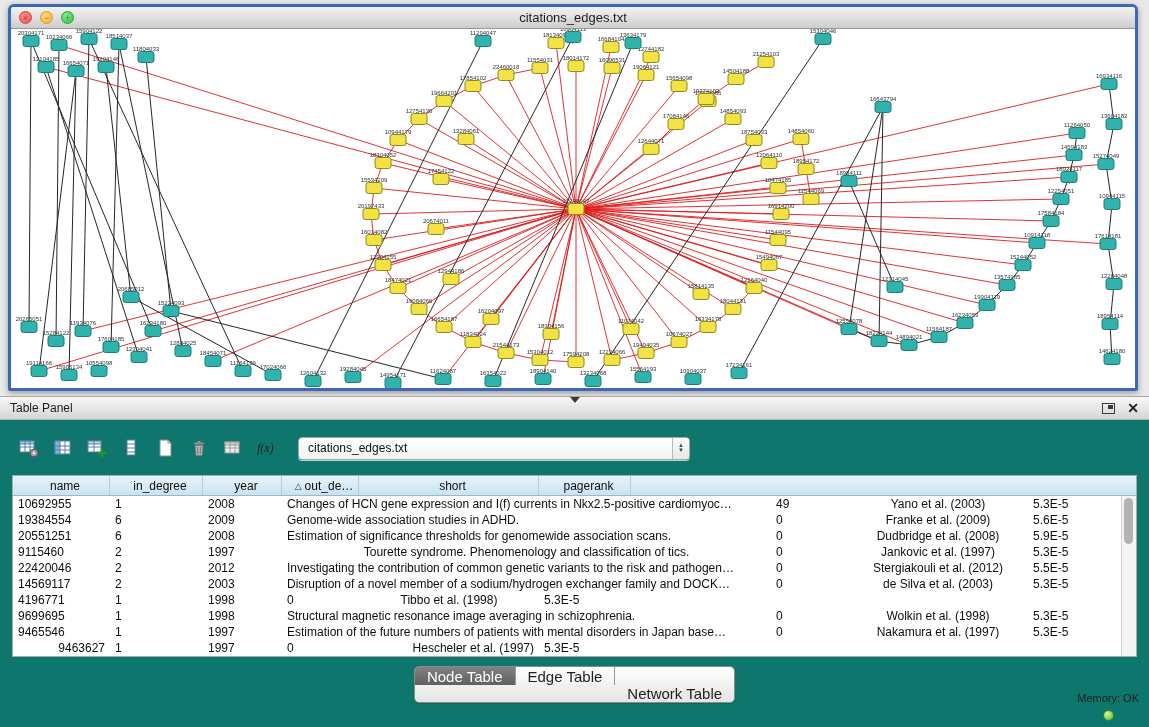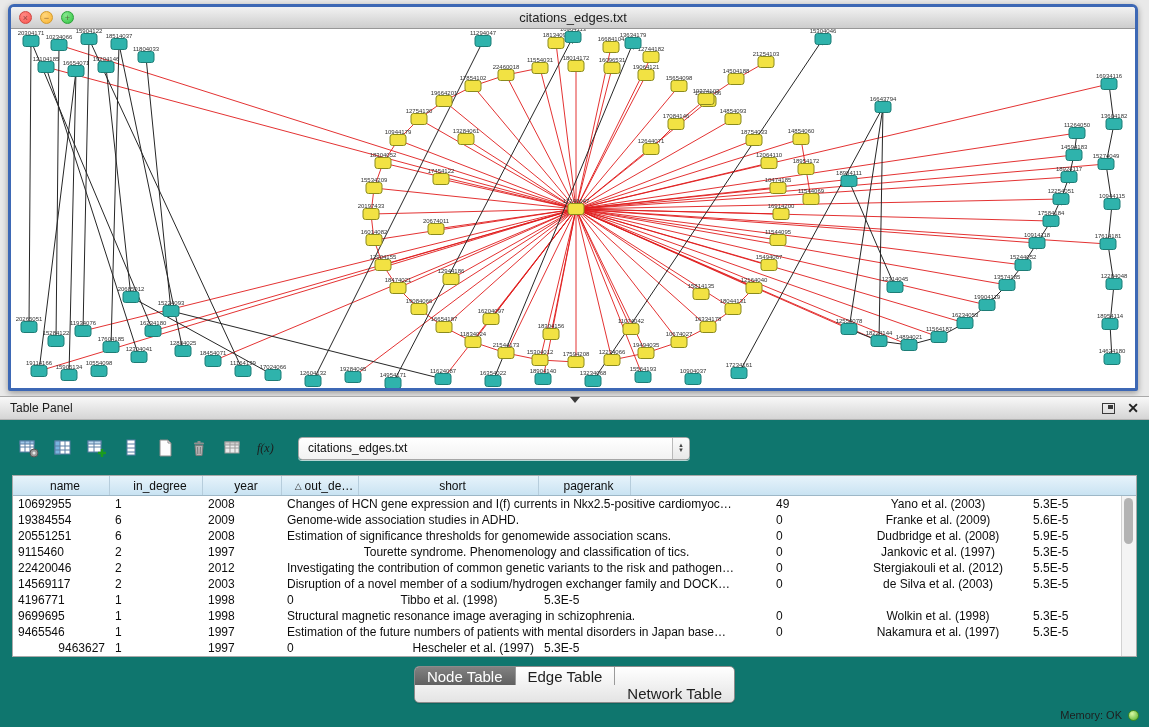--- a/index.html
+++ b/index.html
@@ -70,21 +70,21 @@
   .vthumb { position:absolute; left:2px; top:2px; width:9px; height:46px; background:#b3b3b3; border-radius:5px; }
 
   .tabsbar { display:flex; justify-content:center; margin-top:9px; }
   .seg { display:flex; border:1px solid #8b8b8b; border-radius:5px; overflow:hidden;
          background:linear-gradient(#ffffff,#e4e4e4); box-shadow:0 1px 1px rgba(0,0,0,.15); }
   .seg-item { padding:0 12px; height:18px; display:flex; align-items:center; font-size:15px;
               color:#1e1e1e; border-right:1px solid #9a9a9a; cursor:default; }
   .seg-item:last-child { border-right:none;margin-top:17px; }
   .seg-item.active { background:linear-gradient(#818181,#606060); color:#fff; }
 
-  .status { position:absolute; right:10px; bottom:6px; display:flex; align-items:center; gap:6px; }
+  .status { position:absolute; right:10px; bottom:6px; display:flex; align-items:center; gap:6px;flex-direction:column; }
   .status-label { font-size:11px; color:#1e1e1e; }
   .mem-dot { width:11px; height:11px; border-radius:50%;
              background:radial-gradient(circle at 35% 30%, #d8f7a5, #55b128); border:1px solid #3f8a1e; }
 </style>
 </head>
 <body>
 
 <div class="desktop">
   <div class="net-window">
     <div class="titlebar">

